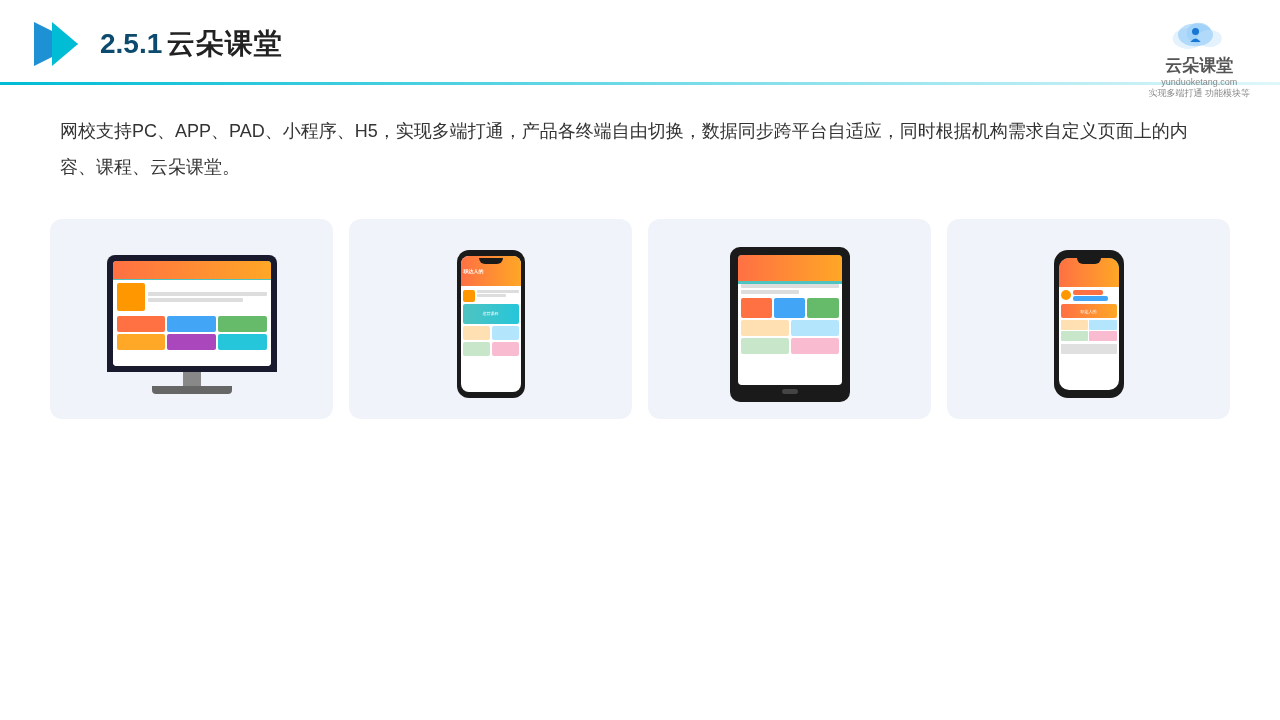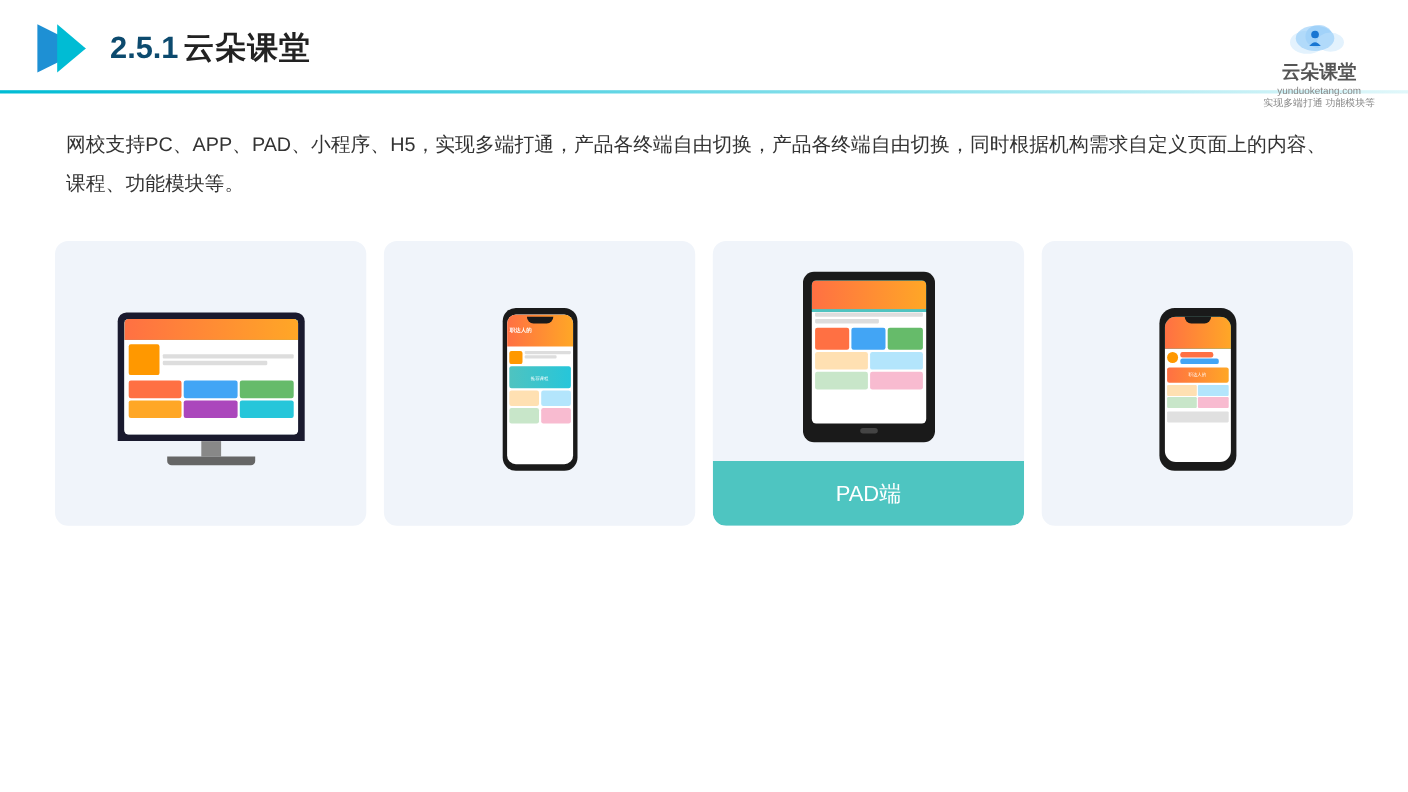--- a/index.html
+++ b/index.html
@@ -296,21 +296,21 @@
     <div style="text-align:center; font-size:9px; color:#888;">
       <span>实现多端打通</span>
       <span>功能模块等</span>
     </div>
   </div>
 </div>
 
 <div class="header-divider"></div>
 
 <div class="body-text">
-  <div>网校支持PC、APP、PAD、小程序、H5，实现多端打通，产品各终端自由切换，产品各终端自由切换，同时根据机构需求自定义页面上的内容、课程、功能模块等。</div>
+  <div>网校支持PC、APP、PAD、小程序、H5，实现多端打通，产品各终端自由切换，数据同步跨平台自适应，同时根据机构需求自定义页面上的内容、课程、云朵课堂。</div>
 </div>
 
 <div class="cards-container">
 
   <div class="device-card">
     <div class="device-mockup">
       <div class="pc-monitor">
         <div class="monitor-body">
           <div class="monitor-screen">
             <div class="monitor-screen-inner">
@@ -389,21 +389,20 @@
               <div style="height:16px;background:#ffe0b2;border-radius:2px;"></div>
               <div style="height:16px;background:#b3e5fc;border-radius:2px;"></div>
               <div style="height:16px;background:#c8e6c9;border-radius:2px;"></div>
               <div style="height:16px;background:#f8bbd0;border-radius:2px;"></div>
             </div>
           </div>
         </div>
         <div class="tablet-home"></div>
       </div>
     </div>
-    <div class="device-label">PAD端</div>
   </div>
 
 
   <div class="device-card">
     <div class="device-mockup">
       <div class="phone-body">
         <div class="phone-notch"></div>
         <div class="phone-screen">
           <div class="phone-screen-banner"></div>
           <div class="phone-screen-content">

